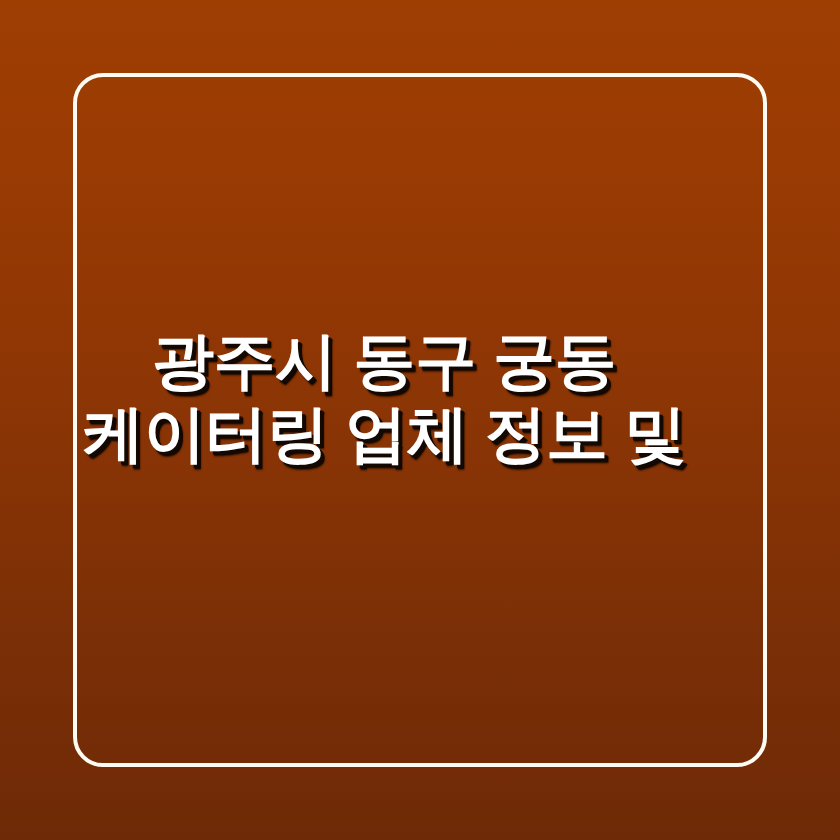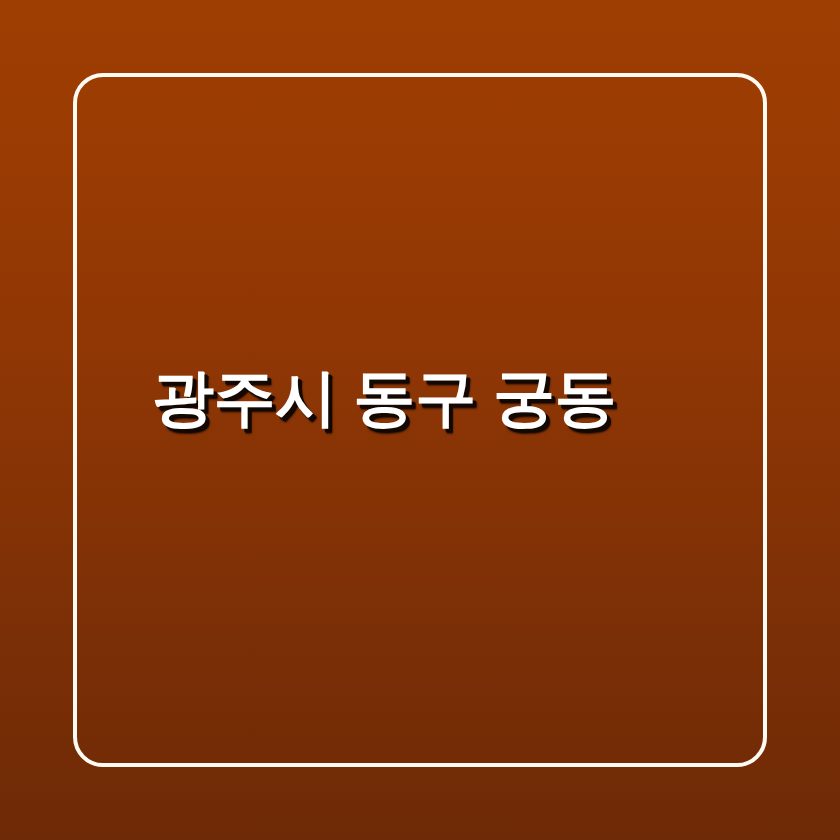--- a/index.html
+++ b/index.html
@@ -73,15 +73,16 @@
 </style>
 </head>
 <body>
 
 <div id="poster">
 
   <div id="frame"></div>
 
   <div id="headline">
     <span class="title-line">광주시 동구 궁동</span>
+    <span class="title-line">케이터링 업체 정보 및</span>
   </div>
 
 </div>
 
 </body></html>

